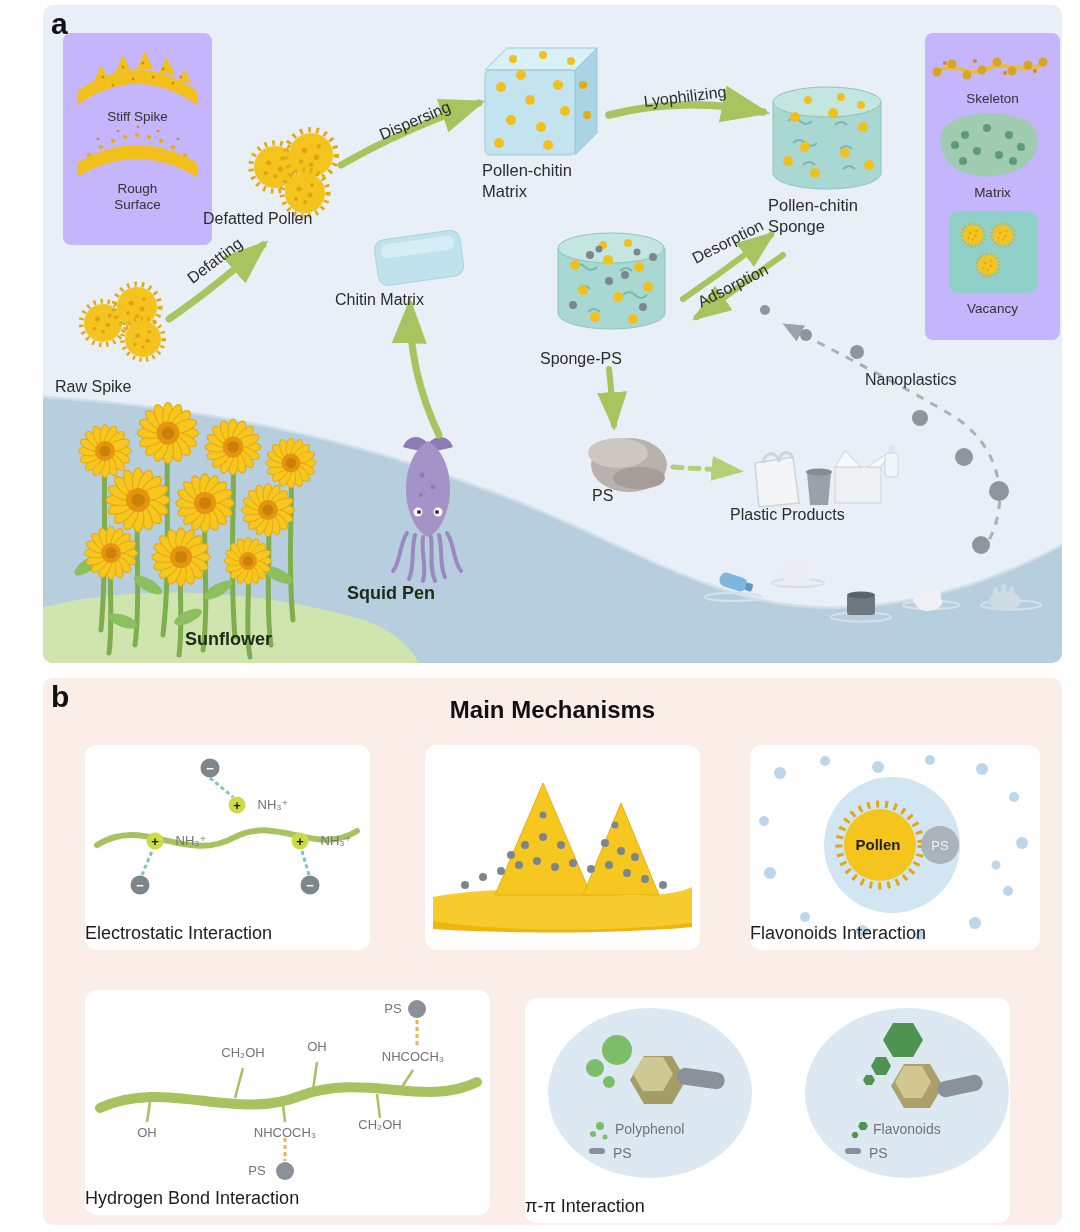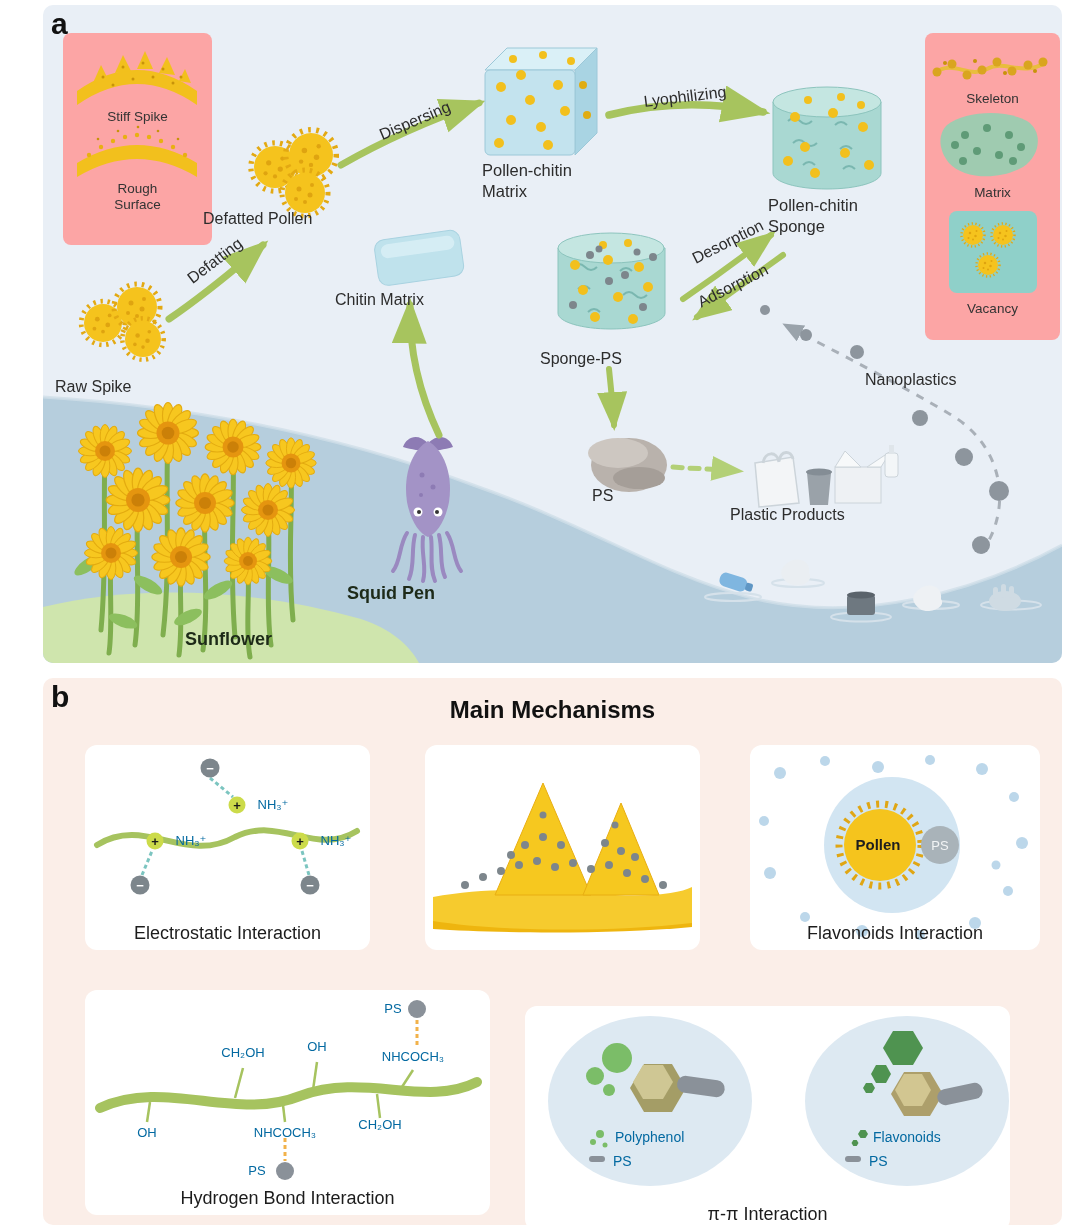--- a/index.html
+++ b/index.html
@@ -5,29 +5,29 @@
   *{margin:0;padding:0;box-sizing:border-box}
   html,body{background:#fff}
   body{width:1080px;height:1232px;position:relative;font-family:"Liberation Sans","DejaVu Sans",sans-serif;color:#222}
   .panel{position:absolute;overflow:hidden}
   #panelA{left:43px;top:5px;width:1019px;height:658px;background:#e9eff6;border-radius:10px}
   #panelB{left:43px;top:678px;width:1019px;height:547px;background:#fbeee8;border-radius:10px}
   .plabel{position:absolute;left:8px;top:2px;font-size:30px;font-weight:bold;color:#111;z-index:9}
   .lab{position:absolute;text-align:left;font-size:16px;color:#2c2c2c;line-height:1.25;z-index:5}
   .lab.bold{font-weight:bold;font-size:18px;color:#1d2a18}
   .arrlab{position:absolute;text-align:center;font-size:16px;color:#2c2c2c;white-space:nowrap;z-index:5}
-  .inset{position:absolute;background:#fca5a5;border-radius:8px;z-index:4}
+  .inset{position:absolute;background:#c4b5fd;border-radius:8px;z-index:4}
   .inset svg{position:absolute;left:0;top:0}
   .ilab{position:absolute;left:0;width:100%;text-align:center;font-size:13.5px;color:#333;line-height:1.2}
   .ilab span{display:inline-block}
   #mainTitle{position:absolute;left:0;top:18px;width:100%;text-align:center;font-size:24px;font-weight:bold;color:#111}
   .card{position:absolute;background:#fff;border-radius:12px;z-index:2}
   .card svg{position:absolute;left:0;top:0}
-  .clab{position:absolute;left:0;right:0;text-align:center;font-size:18px;color:#1c1c1c}
-  .chem{position:absolute;font-size:13px;color:#0369a1;text-align:center;line-height:1.1;z-index:3}
+  .clab{position:absolute;left:0;right:0;text-align:left;font-size:18px;color:#1c1c1c}
+  .chem{position:absolute;font-size:13px;color:#737373;text-align:center;line-height:1.1;z-index:3}
   #panelA > svg{position:absolute;left:0;top:0}
 </style>
 </head>
 <body>
 
 <section id="panelA" class="panel">
 
   <svg width="1019" height="658" viewBox="0 0 1019 658">
     <defs>
       <marker id="mGreen" markerWidth="7" markerHeight="6" refX="5.5" refY="2.5" orient="auto">
@@ -528,21 +528,21 @@
     <span class="chem" style="left:212px;top:50px;width:40px">OH</span>
     <span class="chem" style="left:288px;top:60px;width:80px">NHCOCH₃</span>
     <span class="chem" style="left:294px;top:12px;width:28px">PS</span>
     <span class="chem" style="left:42px;top:136px;width:40px">OH</span>
     <span class="chem" style="left:160px;top:136px;width:80px">NHCOCH₃</span>
     <span class="chem" style="left:265px;top:128px;width:60px">CH₂OH</span>
     <span class="chem" style="left:156px;top:174px;width:32px">PS</span>
     <div class="clab" style="top:198px">Hydrogen Bond Interaction</div>
   </div>
 
-  <div class="card" style="left:482px;top:328px;width:485px;height:225px">
+  <div class="card" style="left:482px;top:320px;width:485px;height:225px">
     <svg width="515" height="225">
       <ellipse cx="125" cy="95" rx="102" ry="85" fill="#dde9f2"></ellipse>
       <ellipse cx="382" cy="95" rx="102" ry="85" fill="#dde9f2"></ellipse>
 
       <g>
         <circle cx="92" cy="52" r="15" fill="#7bbd68"></circle>
         <circle cx="70" cy="70" r="9" fill="#7bbd68"></circle>
         <circle cx="84" cy="84" r="6" fill="#7bbd68"></circle>
         <polygon points="161,82 147,106 119,106 105,82 119,58 147,58" fill="#a49d66"></polygon>
         <polygon points="148,76 138,93 118,93 108,76 118,59 138,59" fill="#cfc794"></polygon>

